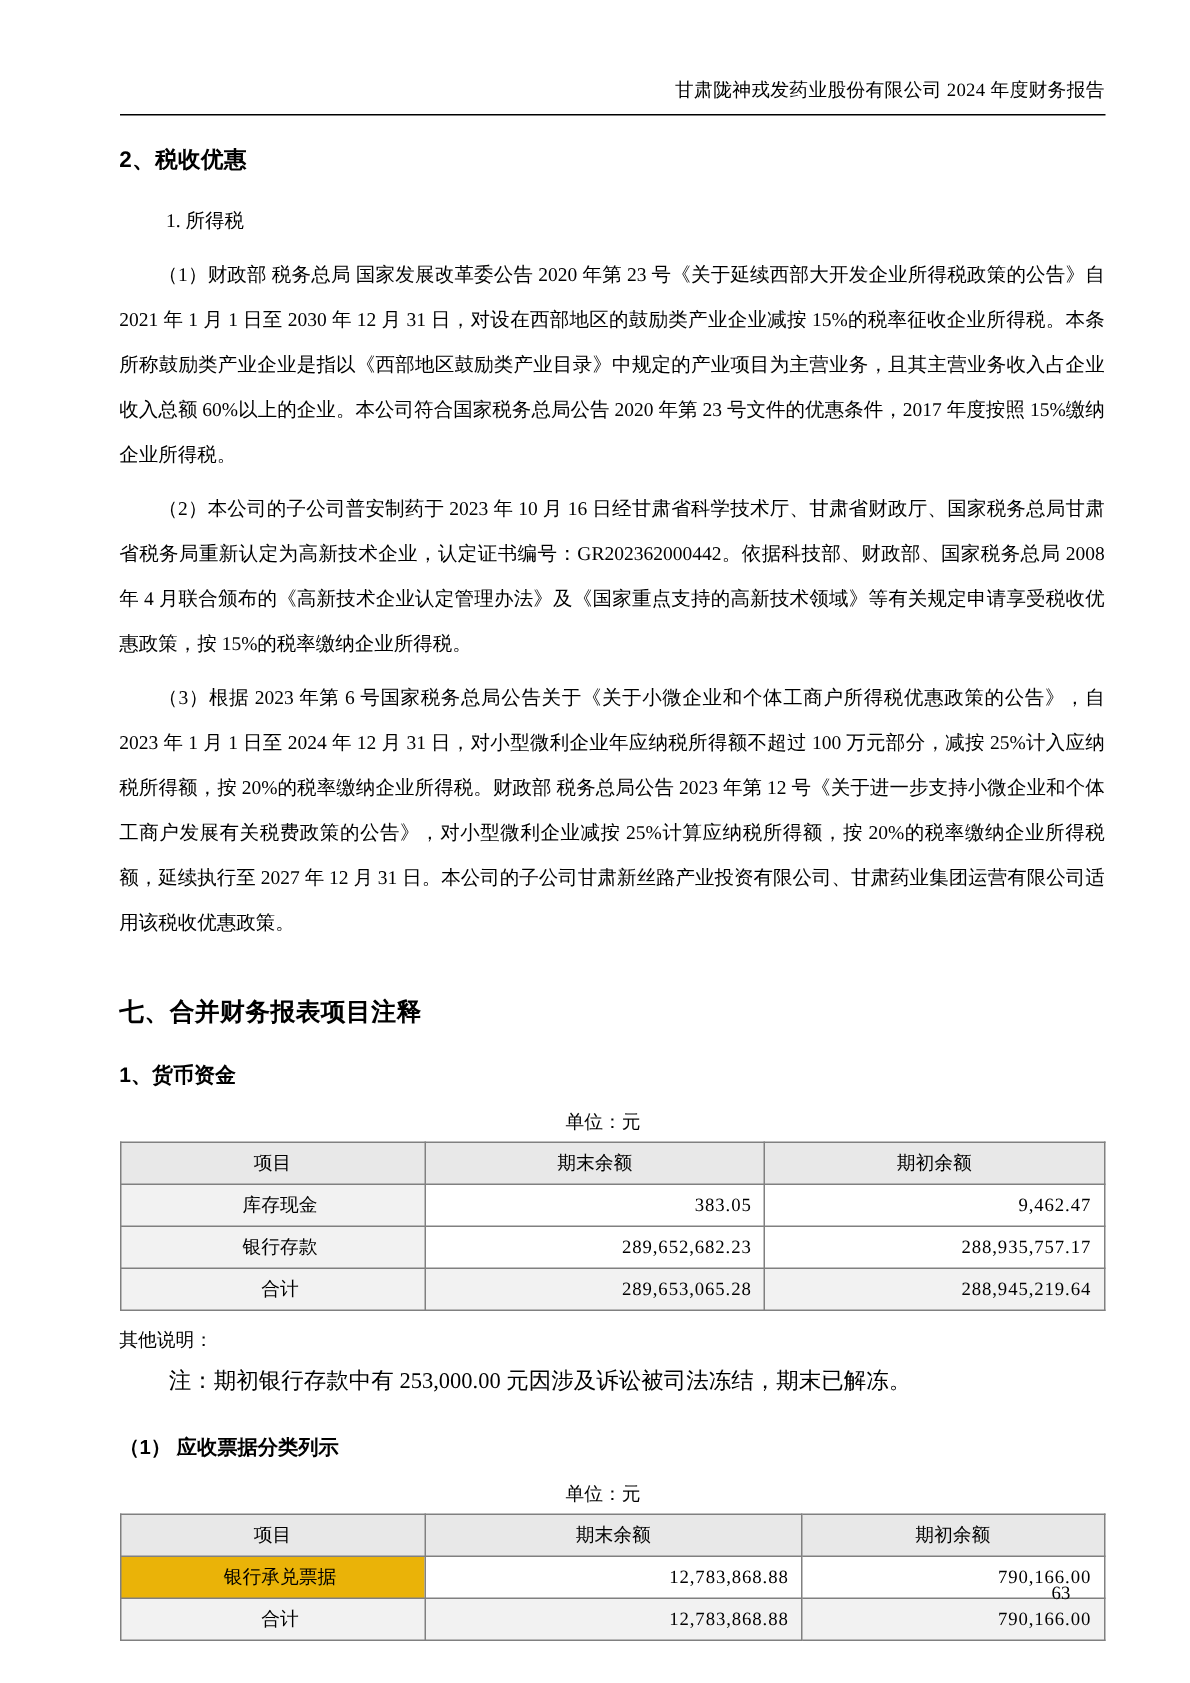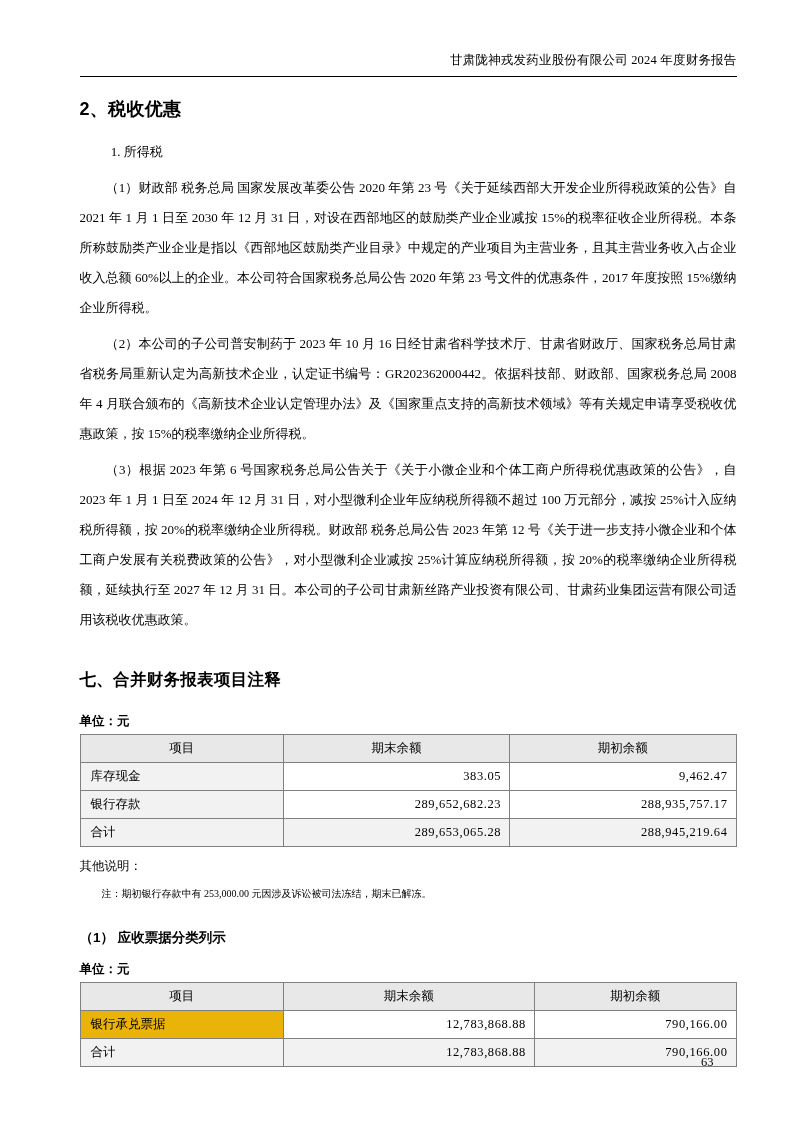--- a/index.html
+++ b/index.html
@@ -29,21 +29,21 @@
     font-family: "Liberation Serif", "DejaVu Serif", serif;
     letter-spacing: 0.2px;
     padding-bottom: 7px;
     color: #000;
   }
   .header-rule {
     border-bottom: 1.2px solid #000;
     margin-bottom: 20px;
   }
   h2.sec-title {
-    font-size: 18px;
+    font-size: 15px;
     font-weight: bold;
     margin: 0 0 16px 0;
     font-family: "Liberation Sans", sans-serif;
     letter-spacing: 0.3px;
   }
   h2.sec-title.big {
     font-size: 16.5px;
     margin-top: 34px;
     margin-bottom: 22px;
   }
@@ -71,50 +71,49 @@
   p.body.indent1 {
     text-indent: 2.4em;
   }
   p.note-line {
     font-size: 12.5px;
     line-height: 26px;
     margin: 6px 0 0 0;
     text-indent: 0;
   }
   p.note-indent {
-    font-size: 10px;
+    font-size: 15px;
     line-height: 26px;
     margin: 2px 0 0 0;
     text-indent: 2.2em;
   }
   .unit-line {
-    text-align: left;
+    text-align: center;
     font-size: 12.5px;
     margin: 10px 12px 4px 0;
-    font-weight: bold;
   }
   table.fin {
     width: 100%;
     border-collapse: collapse;
     font-size: 12.5px;
     font-family: "Liberation Serif", "DejaVu Serif", serif;
   }
   table.fin th, table.fin td {
     border: 1px solid #808080;
     padding: 4px 0;
     height: 19px;
   }
   table.fin thead th {
     background: #e8e8e8;
     text-align: center;
     font-weight: normal;
   }
   table.fin td.label {
     background: #f2f2f2;
-    text-align: left;
+    text-align: center;
     padding-left: 10px;
     width: 31%;
   }
   table.fin td.label.plain {
     background: #eab308;
   }
   table.fin td.num {
     text-align: right;
     padding-right: 8px;
     letter-spacing: 0.6px;
@@ -143,20 +142,21 @@
     <h2 class="sec-title">2、税收优惠</h2>
 
     <p class="body indent1">1. 所得税</p>
 
     <p class="body">（1）财政部 税务总局 国家发展改革委公告 2020 年第 23 号《关于延续西部大开发企业所得税政策的公告》自 2021 年 1 月 1 日至 2030 年 12 月 31 日，对设在西部地区的鼓励类产业企业减按 15%的税率征收企业所得税。本条所称鼓励类产业企业是指以《西部地区鼓励类产业目录》中规定的产业项目为主营业务，且其主营业务收入占企业收入总额 60%以上的企业。本公司符合国家税务总局公告 2020 年第 23 号文件的优惠条件，2017 年度按照 15%缴纳企业所得税。</p>
     <p class="body">（2）本公司的子公司普安制药于 2023 年 10 月 16 日经甘肃省科学技术厅、甘肃省财政厅、国家税务总局甘肃省税务局重新认定为高新技术企业，认定证书编号：GR202362000442。依据科技部、财政部、国家税务总局 2008 年 4 月联合颁布的《高新技术企业认定管理办法》及《国家重点支持的高新技术领域》等有关规定申请享受税收优惠政策，按 15%的税率缴纳企业所得税。</p>
     <p class="body">（3）根据 2023 年第 6 号国家税务总局公告关于《关于小微企业和个体工商户所得税优惠政策的公告》，自 2023 年 1 月 1 日至 2024 年 12 月 31 日，对小型微利企业年应纳税所得额不超过 100 万元部分，减按 25%计入应纳税所得额，按 20%的税率缴纳企业所得税。财政部 税务总局公告 2023 年第 12 号《关于进一步支持小微企业和个体工商户发展有关税费政策的公告》，对小型微利企业减按 25%计算应纳税所得额，按 20%的税率缴纳企业所得税额，延续执行至 2027 年 12 月 31 日。本公司的子公司甘肃新丝路产业投资有限公司、甘肃药业集团运营有限公司适用该税收优惠政策。</p>
 
     <h2 class="sec-title big">七、合并财务报表项目注释</h2>
 
+    <h3 class="sub-title">1、货币资金</h3>
 
     <div class="unit-line">单位：元</div>
 
     <table class="fin">
       <thead>
         <tr>
           <th>项目</th>
           <th>期末余额</th>
           <th>期初余额</th>
         </tr>

